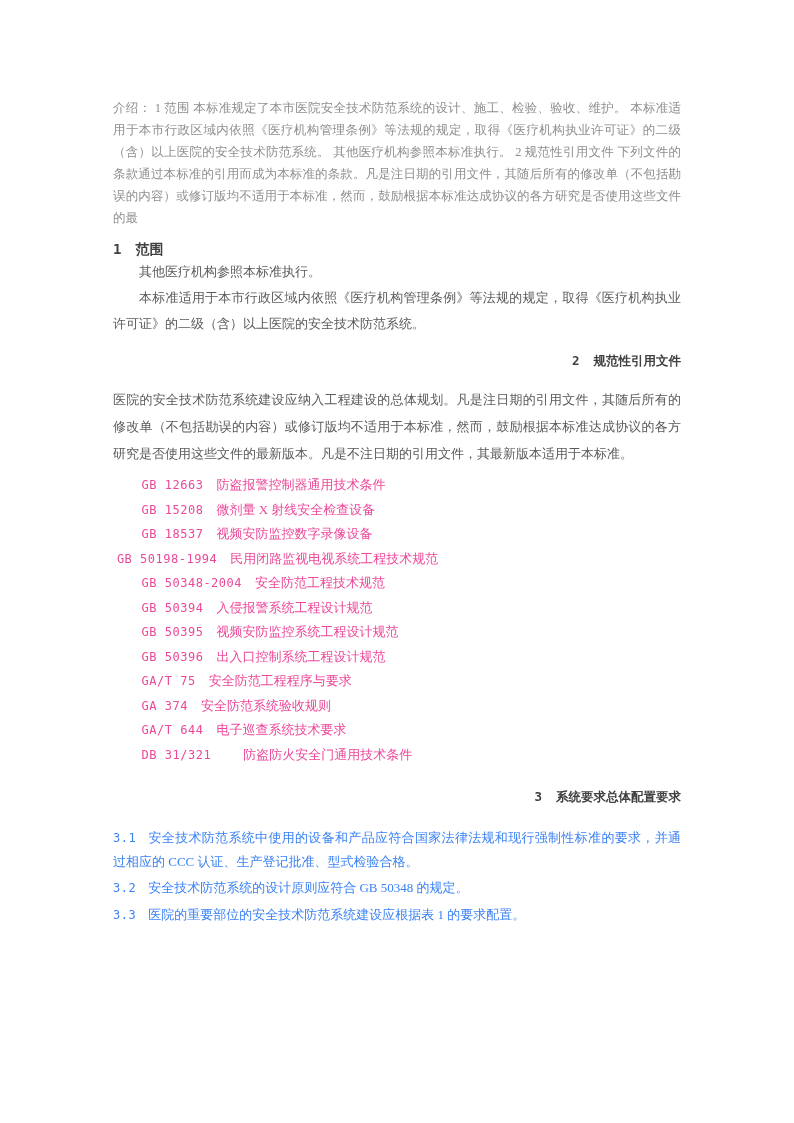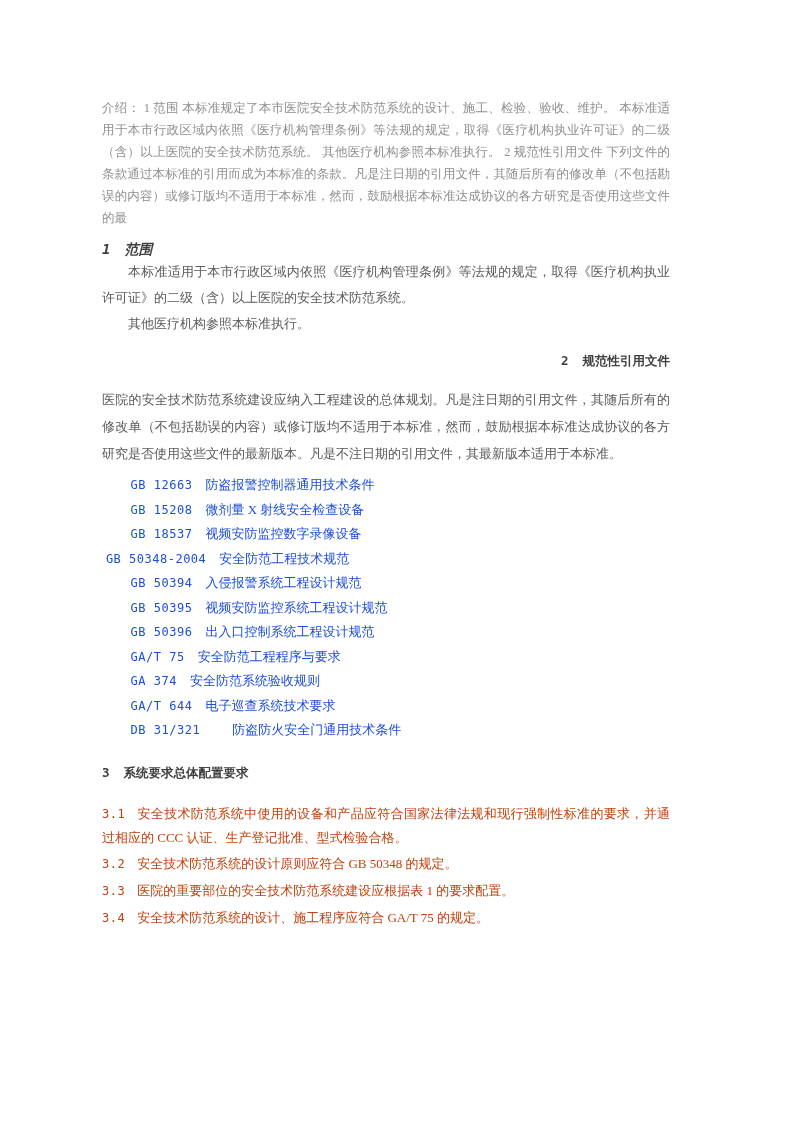--- a/index.html
+++ b/index.html
@@ -5,38 +5,38 @@
   html,body{margin:0;padding:0;background:#ffffff;}
   .page{
     position:relative;
     width:794px;height:1123px;
     background:#ffffff;
     overflow:hidden;
     font-family:"Liberation Serif","DejaVu Serif",serif;
   }
   .content{
     position:absolute;
-    left:102px;top:97px;
+    left:113px;top:97px;
     width:568px;
   }
   
   .intro{
     font-size:12.5px;
     line-height:22px;
     color:#8e8e8e;
     text-align:justify;
     margin:0;
   }
   
   .h1,.h2{
     color:#404040;
     font-weight:bold;
     margin:0;
   }
-  .h1{font-size:14px;margin-top:12px;font-style:italic;}
+  .h1{font-size:14px;margin-top:12px;}
   .h2{font-size:12.5px;}
   .h-num{margin-right:14px;font-family:"DejaVu Sans Mono","Liberation Mono",monospace;}
   
   .lead{
     font-size:15.5px;
     line-height:24px;
     color:#4d4d4d;
     margin:14px 0 4px 0;
     text-align:justify;
   }
@@ -49,83 +49,83 @@
     text-align:justify;
   }
   .indent{text-indent:2em;}
   .sec2-para{margin-top:16px;line-height:27px;}
   .gap-before-h2{margin-top:16px;text-align:right;}
   
   .refs{margin-top:6px;}
   .ref{
     font-size:13px;
     line-height:23.5px;
-    color:#1d4ed8;
+    color:#ec4899;
     padding-left:2.2em;
     white-space:nowrap;
   }
   .ref:nth-child(4){padding-left:0.3em;} 
   .ref-code{
     font-family:"DejaVu Sans Mono","Liberation Mono",monospace;
     font-size:12px;
     letter-spacing:0.5px;
   }
   .ref-title{margin-left:13px;}
   .ref:last-child .ref-title{margin-left:32px;margin-top:12px;} 
-  .h3-gap{margin-top:22px;}
+  .h3-gap{margin-top:22px;text-align:right;}
   
   .clauses{margin-top:20px;}
   .clause{
     font-size:13px;
     line-height:23px;
-    color:#c2410c;
+    color:#3b82f6;
     margin:0 0 3px 0;
     text-align:justify;
   }
   .cnum{
     font-family:"DejaVu Sans Mono","Liberation Mono",monospace;
     font-size:12px;
     margin-right:12px;
     letter-spacing:0.5px;
   }
 </style>
 </head>
 <body>
 
 <div class="page">
   <div class="content">
 
     <p class="intro">介绍： 1 范围 本标准规定了本市医院安全技术防范系统的设计、施工、检验、验收、维护。 本标准适用于本市行政区域内依照《医疗机构管理条例》等法规的规定，取得《医疗机构执业许可证》的二级 （含）以上医院的安全技术防范系统。 其他医疗机构参照本标准执行。 2 规范性引用文件 下列文件的条款通过本标准的引用而成为本标准的条款。凡是注日期的引用文件，其随后所有的修改单（不包括勘误的内容）或修订版均不适用于本标准，然而，鼓励根据本标准达成协议的各方研究是否使用这些文件的最</p>
 
     <h2 class="h1"><span class="h-num">1</span><span>范围</span></h2>
 
+    <p class="para indent">其他医疗机构参照本标准执行。</p>
     <p class="para indent">本标准适用于本市行政区域内依照《医疗机构管理条例》等法规的规定，取得《医疗机构执业许可证》的二级（含）以上医院的安全技术防范系统。</p>
-    <p class="para indent">其他医疗机构参照本标准执行。</p>
 
     <h2 class="h2 gap-before-h2"><span class="h-num">2</span><span>规范性引用文件</span></h2>
 
     <p class="para sec2-para">医院的安全技术防范系统建设应纳入工程建设的总体规划。凡是注日期的引用文件，其随后所有的修改单（不包括勘误的内容）或修订版均不适用于本标准，然而，鼓励根据本标准达成协议的各方研究是否使用这些文件的最新版本。凡是不注日期的引用文件，其最新版本适用于本标准。</p>
 
     <div class="refs">
       <div class="ref"><span class="ref-code">GB 12663</span><span class="ref-title">防盗报警控制器通用技术条件</span></div>
       <div class="ref"><span class="ref-code">GB 15208</span><span class="ref-title">微剂量 X 射线安全检查设备</span></div>
       <div class="ref"><span class="ref-code">GB 18537</span><span class="ref-title">视频安防监控数字录像设备</span></div>
+      <div class="ref"><span class="ref-code">GB 50198-1994</span><span class="ref-title">民用闭路监视电视系统工程技术规范</span></div>
       <div class="ref"><span class="ref-code">GB 50348-2004</span><span class="ref-title">安全防范工程技术规范</span></div>
       <div class="ref"><span class="ref-code">GB 50394</span><span class="ref-title">入侵报警系统工程设计规范</span></div>
       <div class="ref"><span class="ref-code">GB 50395</span><span class="ref-title">视频安防监控系统工程设计规范</span></div>
       <div class="ref"><span class="ref-code">GB 50396</span><span class="ref-title">出入口控制系统工程设计规范</span></div>
       <div class="ref"><span class="ref-code">GA/T 75</span><span class="ref-title">安全防范工程程序与要求</span></div>
       <div class="ref"><span class="ref-code">GA 374</span><span class="ref-title">安全防范系统验收规则</span></div>
       <div class="ref"><span class="ref-code">GA/T 644</span><span class="ref-title">电子巡查系统技术要求</span></div>
       <div class="ref"><span class="ref-code">DB 31/321</span><span class="ref-title">防盗防火安全门通用技术条件</span></div>
     </div>
 
     <h2 class="h2 h3-gap"><span class="h-num">3</span><span>系统要求总体配置要求</span></h2>
 
     <div class="clauses">
       <p class="clause"><span class="cnum">3.1</span><span>安全技术防范系统中使用的设备和产品应符合国家法律法规和现行强制性标准的要求，并通过相应的 CCC 认证、生产登记批准、型式检验合格。</span></p>
       <p class="clause"><span class="cnum">3.2</span><span>安全技术防范系统的设计原则应符合 GB 50348 的规定。</span></p>
       <p class="clause"><span class="cnum">3.3</span><span>医院的重要部位的安全技术防范系统建设应根据表 1 的要求配置。</span></p>
-      <p class="clause"><span class="cnum">3.4</span><span>安全技术防范系统的设计、施工程序应符合 GA/T 75 的规定。</span></p>
     </div>
 
   </div>
 </div>
 
 </body></html>

